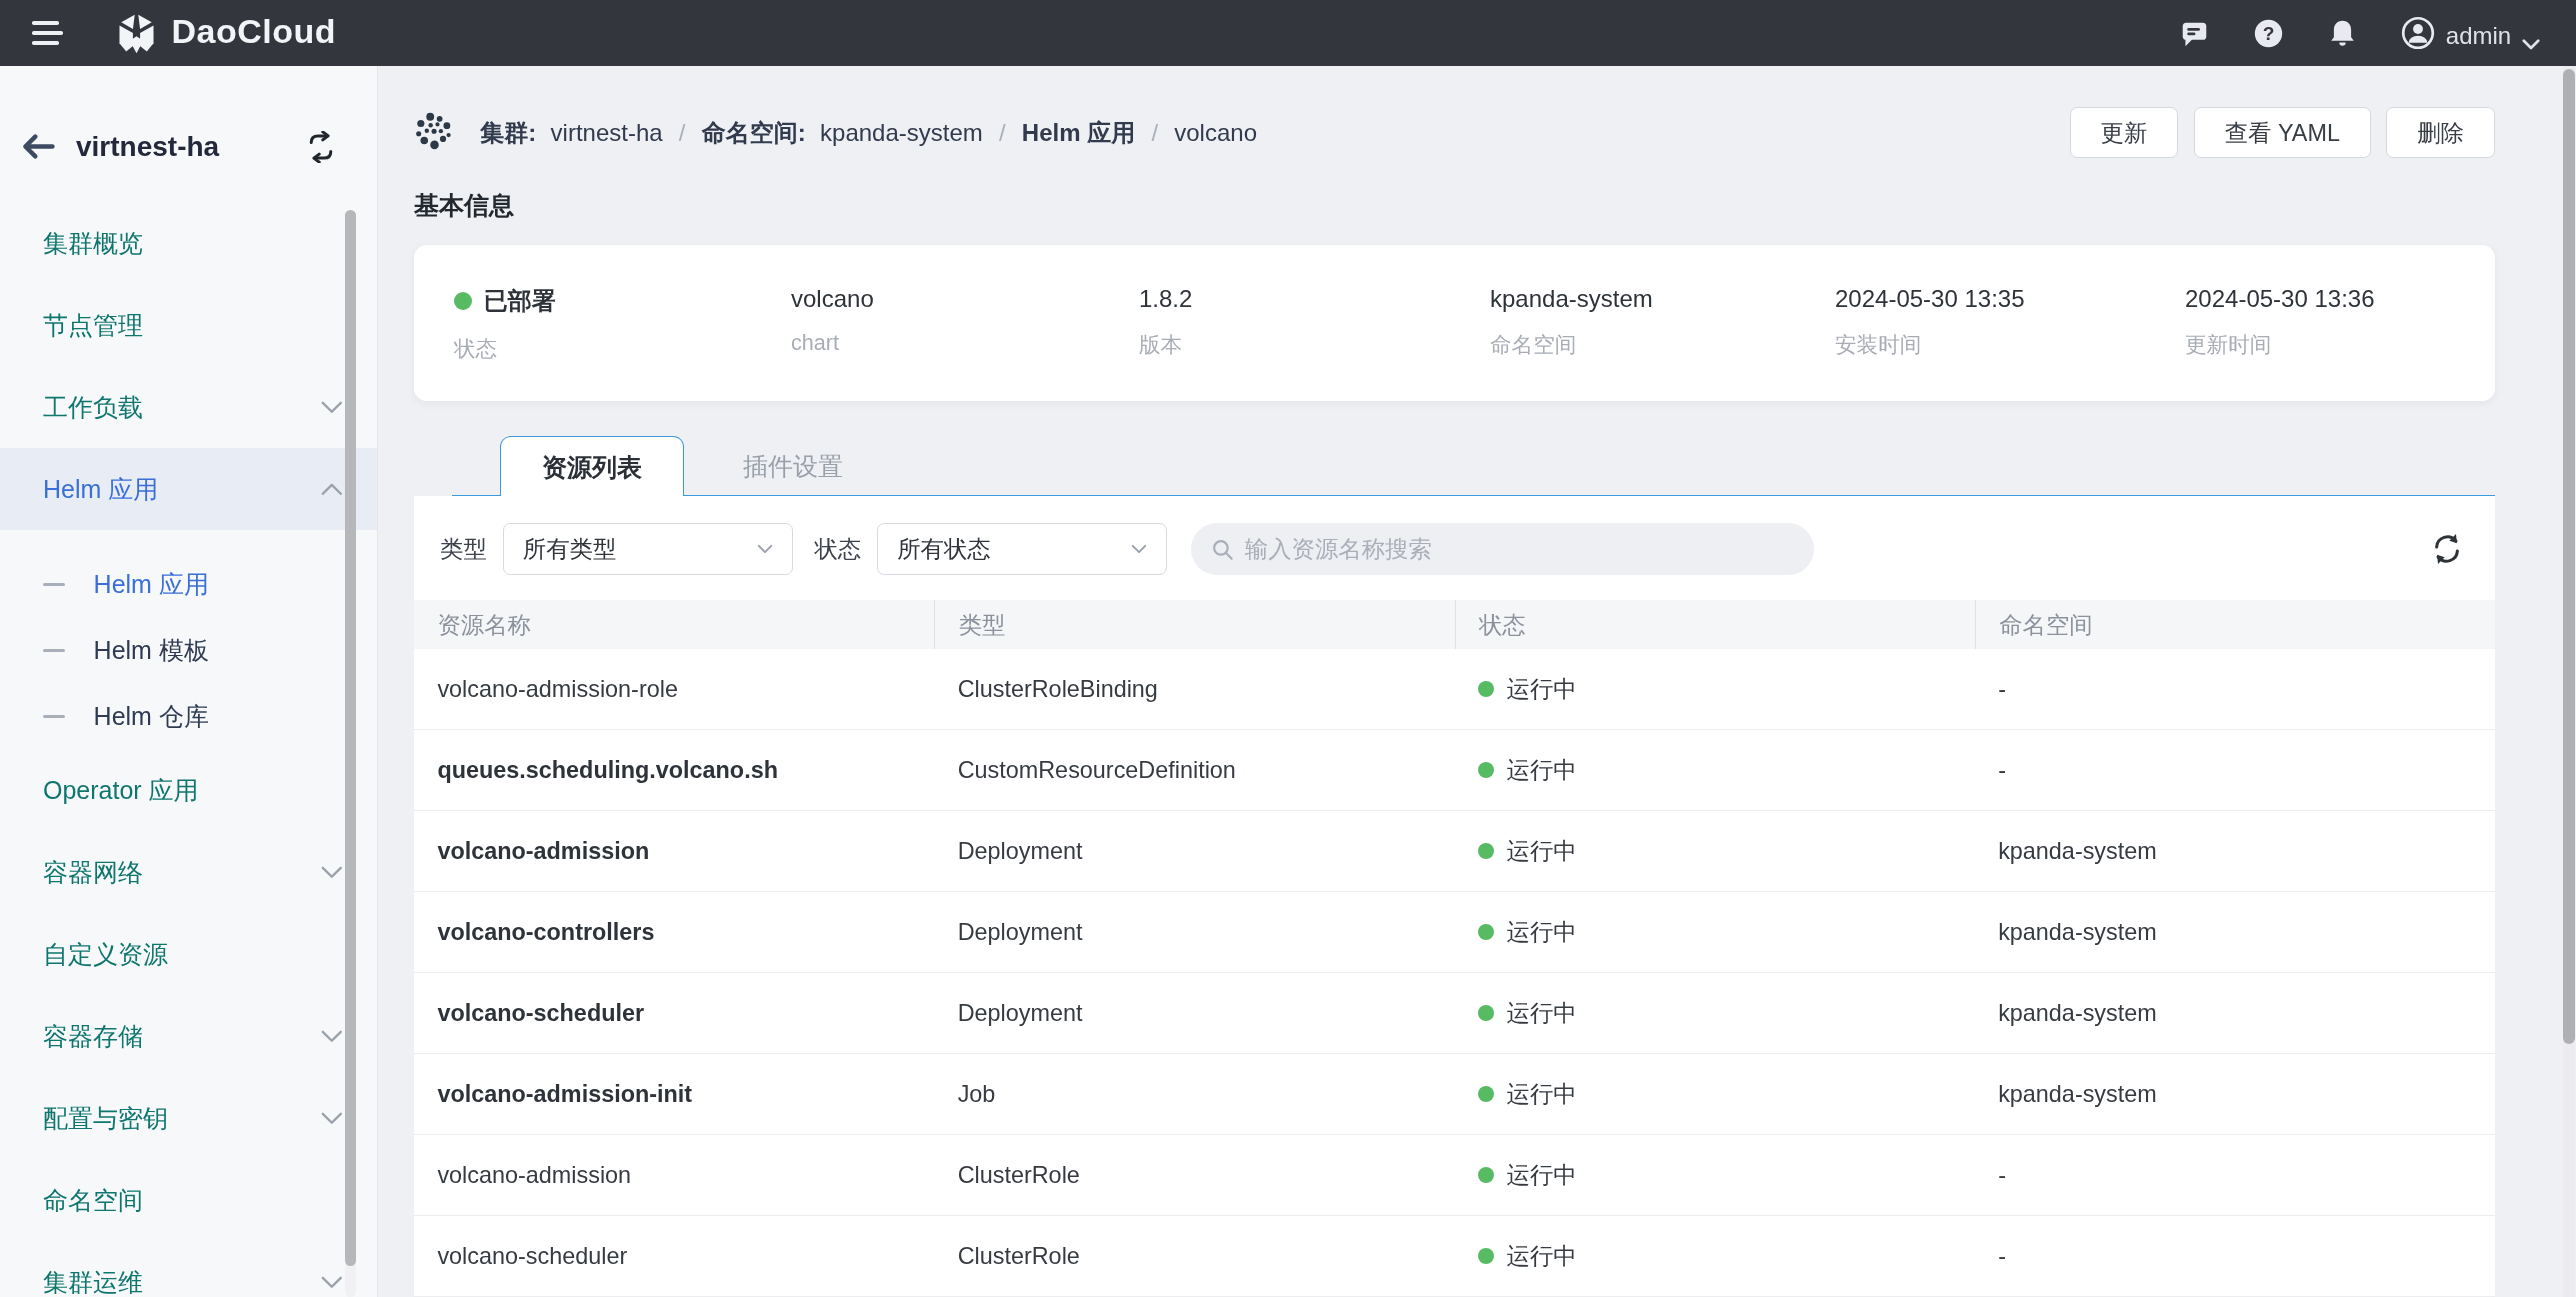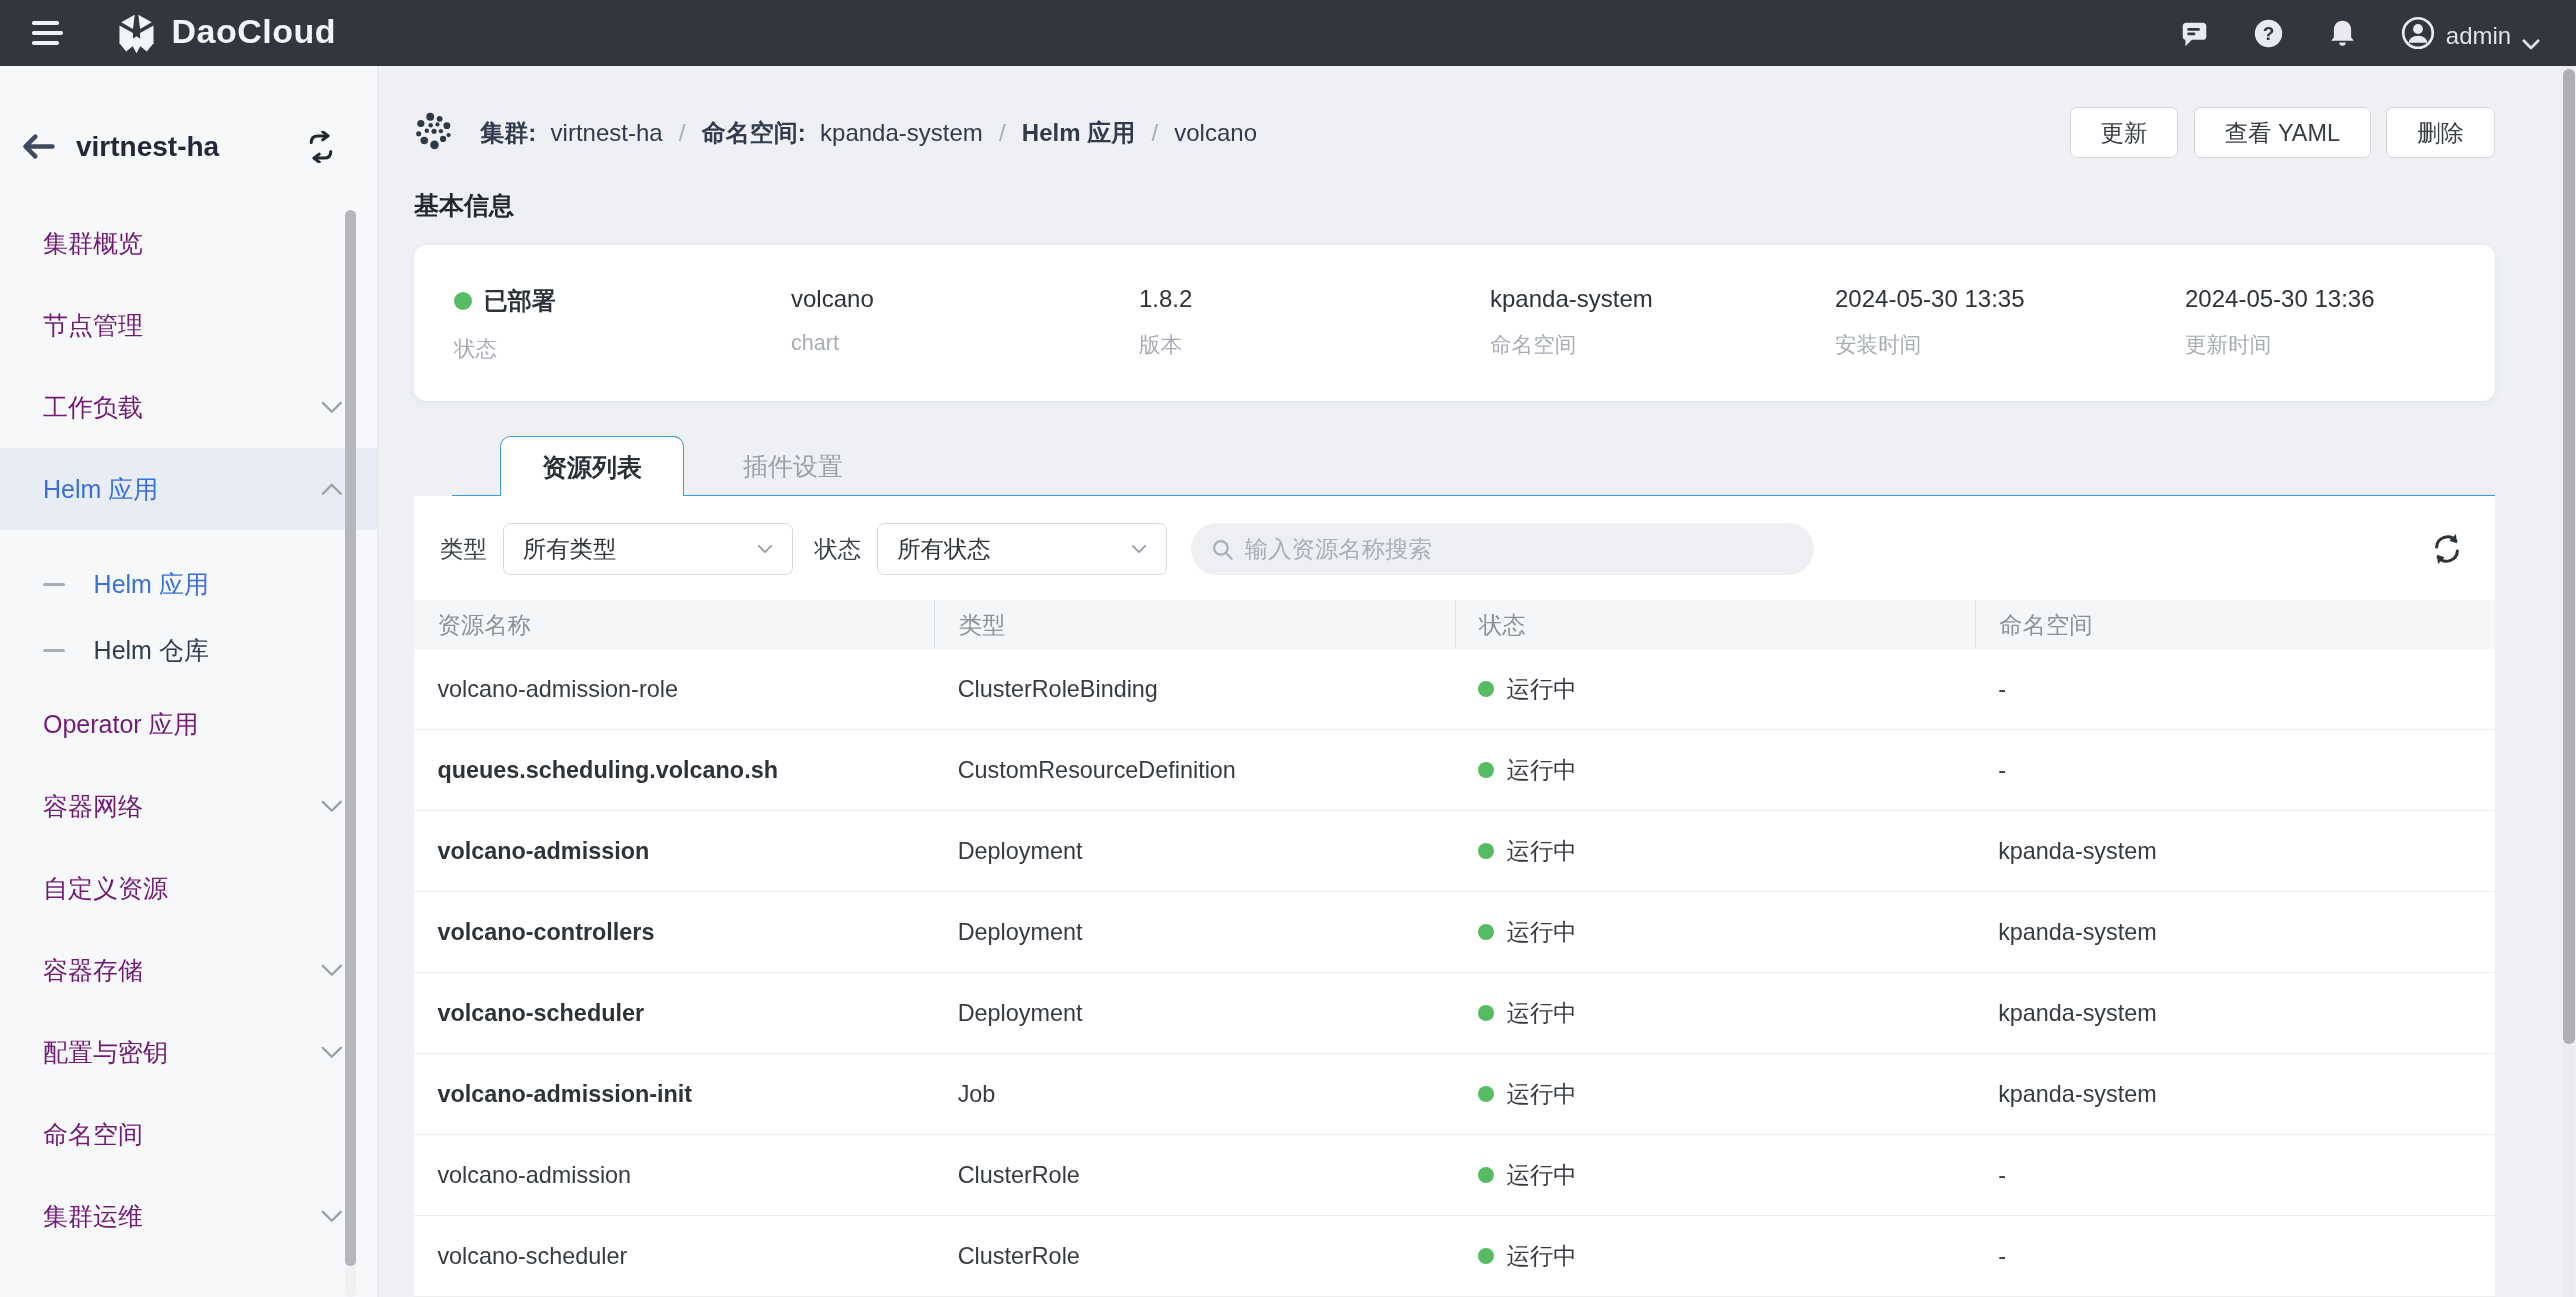--- a/index.html
+++ b/index.html
@@ -22,21 +22,21 @@
 
   
   .app { display:flex; height:1231px; }
 
   
   .sidebar { width:378px; background:#f7f8fa; border-right:0.9px solid #e4e6ea; position:relative; flex:none; overflow:hidden; }
   .side-head { height:136px; display:flex; align-items:center; padding:25px 40px 0 20px; }
   .side-title { font-size:28px; font-weight:bold; color:#23283a; margin-left:20px; }
   .swap-btn { margin-left:auto; cursor:pointer; display:flex; }
   .menu { }
-  .m-item { height:82px; display:flex; align-items:center; padding:0 34px 0 43px; font-size:25px; color:#701a75; cursor:pointer; }
+  .m-item { height:82px; display:flex; align-items:center; padding:0 34px 0 43px; font-size:25px; color:#0f766e; cursor:pointer; }
   .m-item .chev { margin-left:auto; display:flex; }
   .m-item.active { background:#e8ecf4; color:#3a6fd8; }
   .m-sub { height:66px; display:flex; align-items:center; padding-left:43px; font-size:25px; color:#2f3b52; cursor:pointer; }
   .m-sub.first { margin-top:21.6px; }
   .m-sub .dash { width:21.6px; height:3.6px; border-radius:1.8px; background:#a9afb9; margin-right:29px; flex:none; }
   .m-sub.selected { color:#3a6fd8; }
   .side-track { position:absolute; right:21px; top:144px; bottom:0; width:10.8px; background:#f1f1f4; border-radius:5.4px; }
   .side-thumb { position:absolute; right:21px; top:144px; height:1056px; width:10.8px; background:#b5b7ba; border-radius:5.4px; }
 
   
@@ -200,20 +200,24 @@
               <polyline points="2,12 12,2 22,12" fill="none" stroke="#9ba1ab" stroke-width="2.6" stroke-linecap="round" stroke-linejoin="round"></polyline>
             </svg>
           </span>
       </div>
       <div class="m-sub first selected">
           <span class="dash"></span>
           <span>Helm 应用</span>
         </div>
       <div class="m-sub">
           <span class="dash"></span>
+          <span>Helm 模板</span>
+        </div>
+      <div class="m-sub">
+          <span class="dash"></span>
           <span>Helm 仓库</span>
         </div>
       <div class="m-item">
           <span>Operator 应用</span>
         </div>
       <div class="m-item">
           <span>容器网络</span>
         <span class="chev">
             <svg width="21.6" height="12.6" viewBox="0 0 24 14">
               <polyline points="2,2 12,12 22,2" fill="none" stroke="#9ba1ab" stroke-width="2.6" stroke-linecap="round" stroke-linejoin="round"></polyline>

